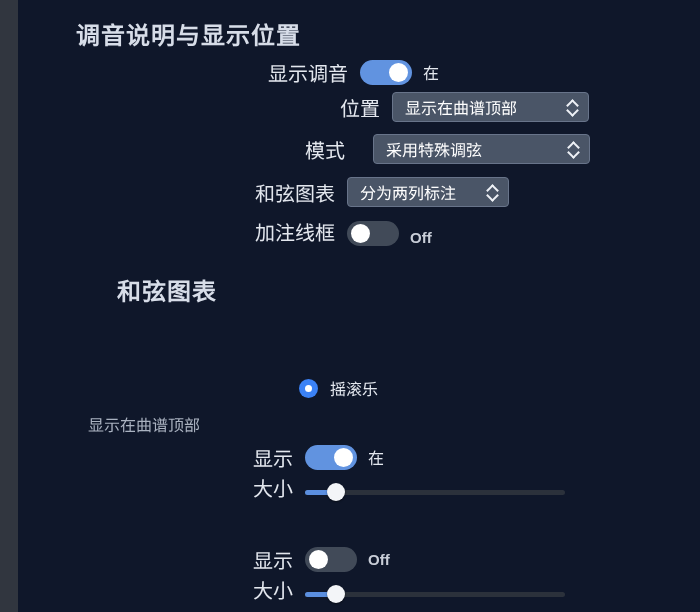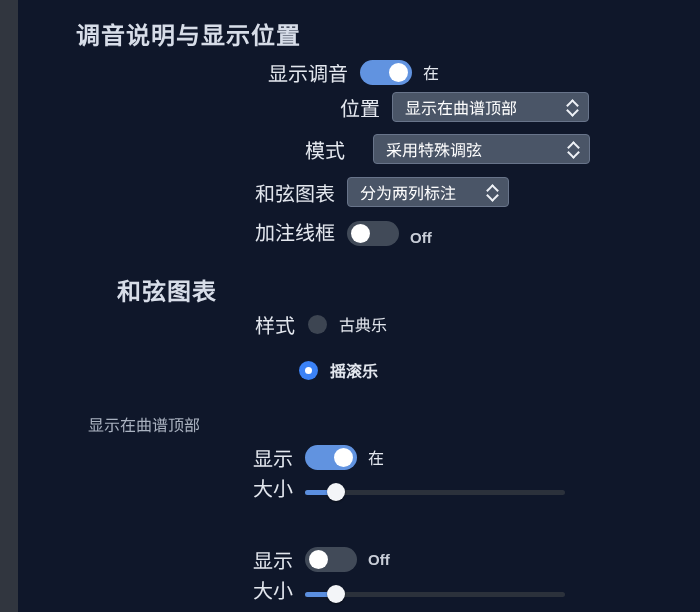--- a/index.html
+++ b/index.html
@@ -250,28 +250,23 @@
   <div class="row" style="left:255px; top:216px;align-items:flex-end;">
     <span class="row-label">加注线框</span>
     <div class="switch" style="margin-left:12px;">
       <span class="knob"></span>
     </div>
     <span class="switch-state off">Off</span>
   </div>
 
   <div class="section-title" id="title-chord">和弦图表</div>
 
-  <div class="radio-row" style="left:255px; top:311px;">
-    <span class="row-label">样式</span>
-    <div class="radio" style="margin-left:13px;"></div>
-    <span class="radio-label">古典乐</span>
-  </div>
-
-
-  <div class="radio-row" style="left:299px; top:357px;font-weight:bold;">
+
+
+  <div class="radio-row" style="left:299px; top:375px;">
     <div class="radio checked"></div>
     <span class="radio-label">摇滚乐</span>
   </div>
 
   <div class="sub-heading" style="left:88px; top:412px;">显示在曲谱顶部</div>
 
   <div class="row" style="left:253px; top:442px;">
     <span class="row-label">显示</span>
     <div class="switch on" style="margin-left:12px;">
       <span class="knob"></span>

